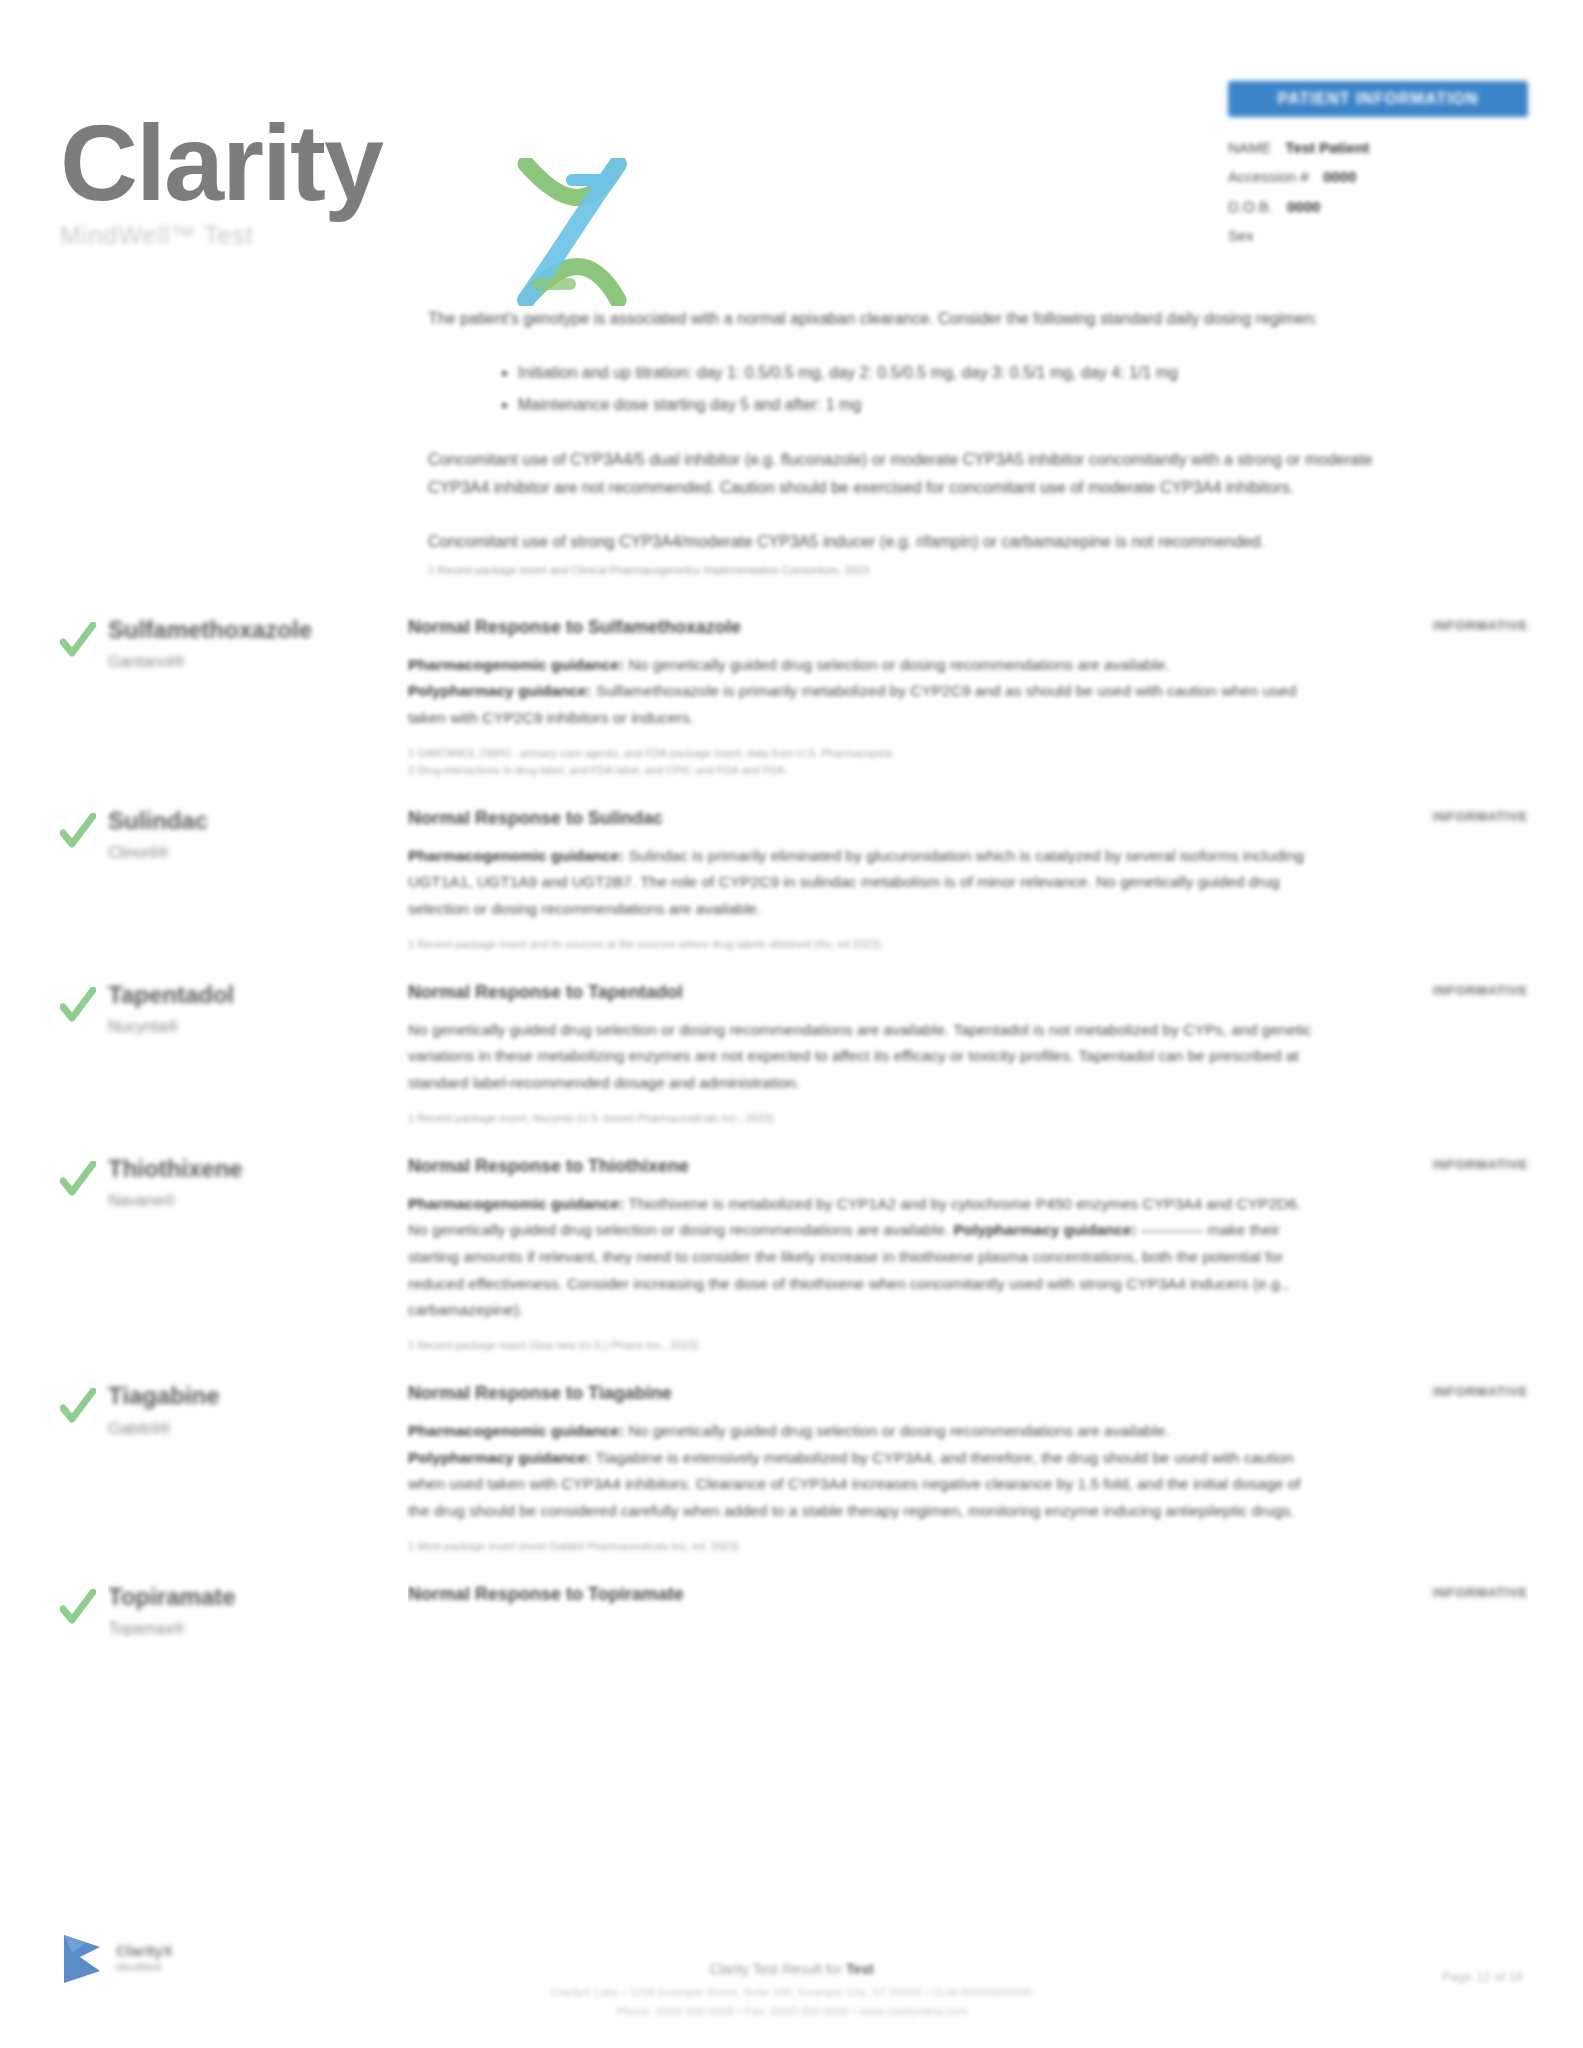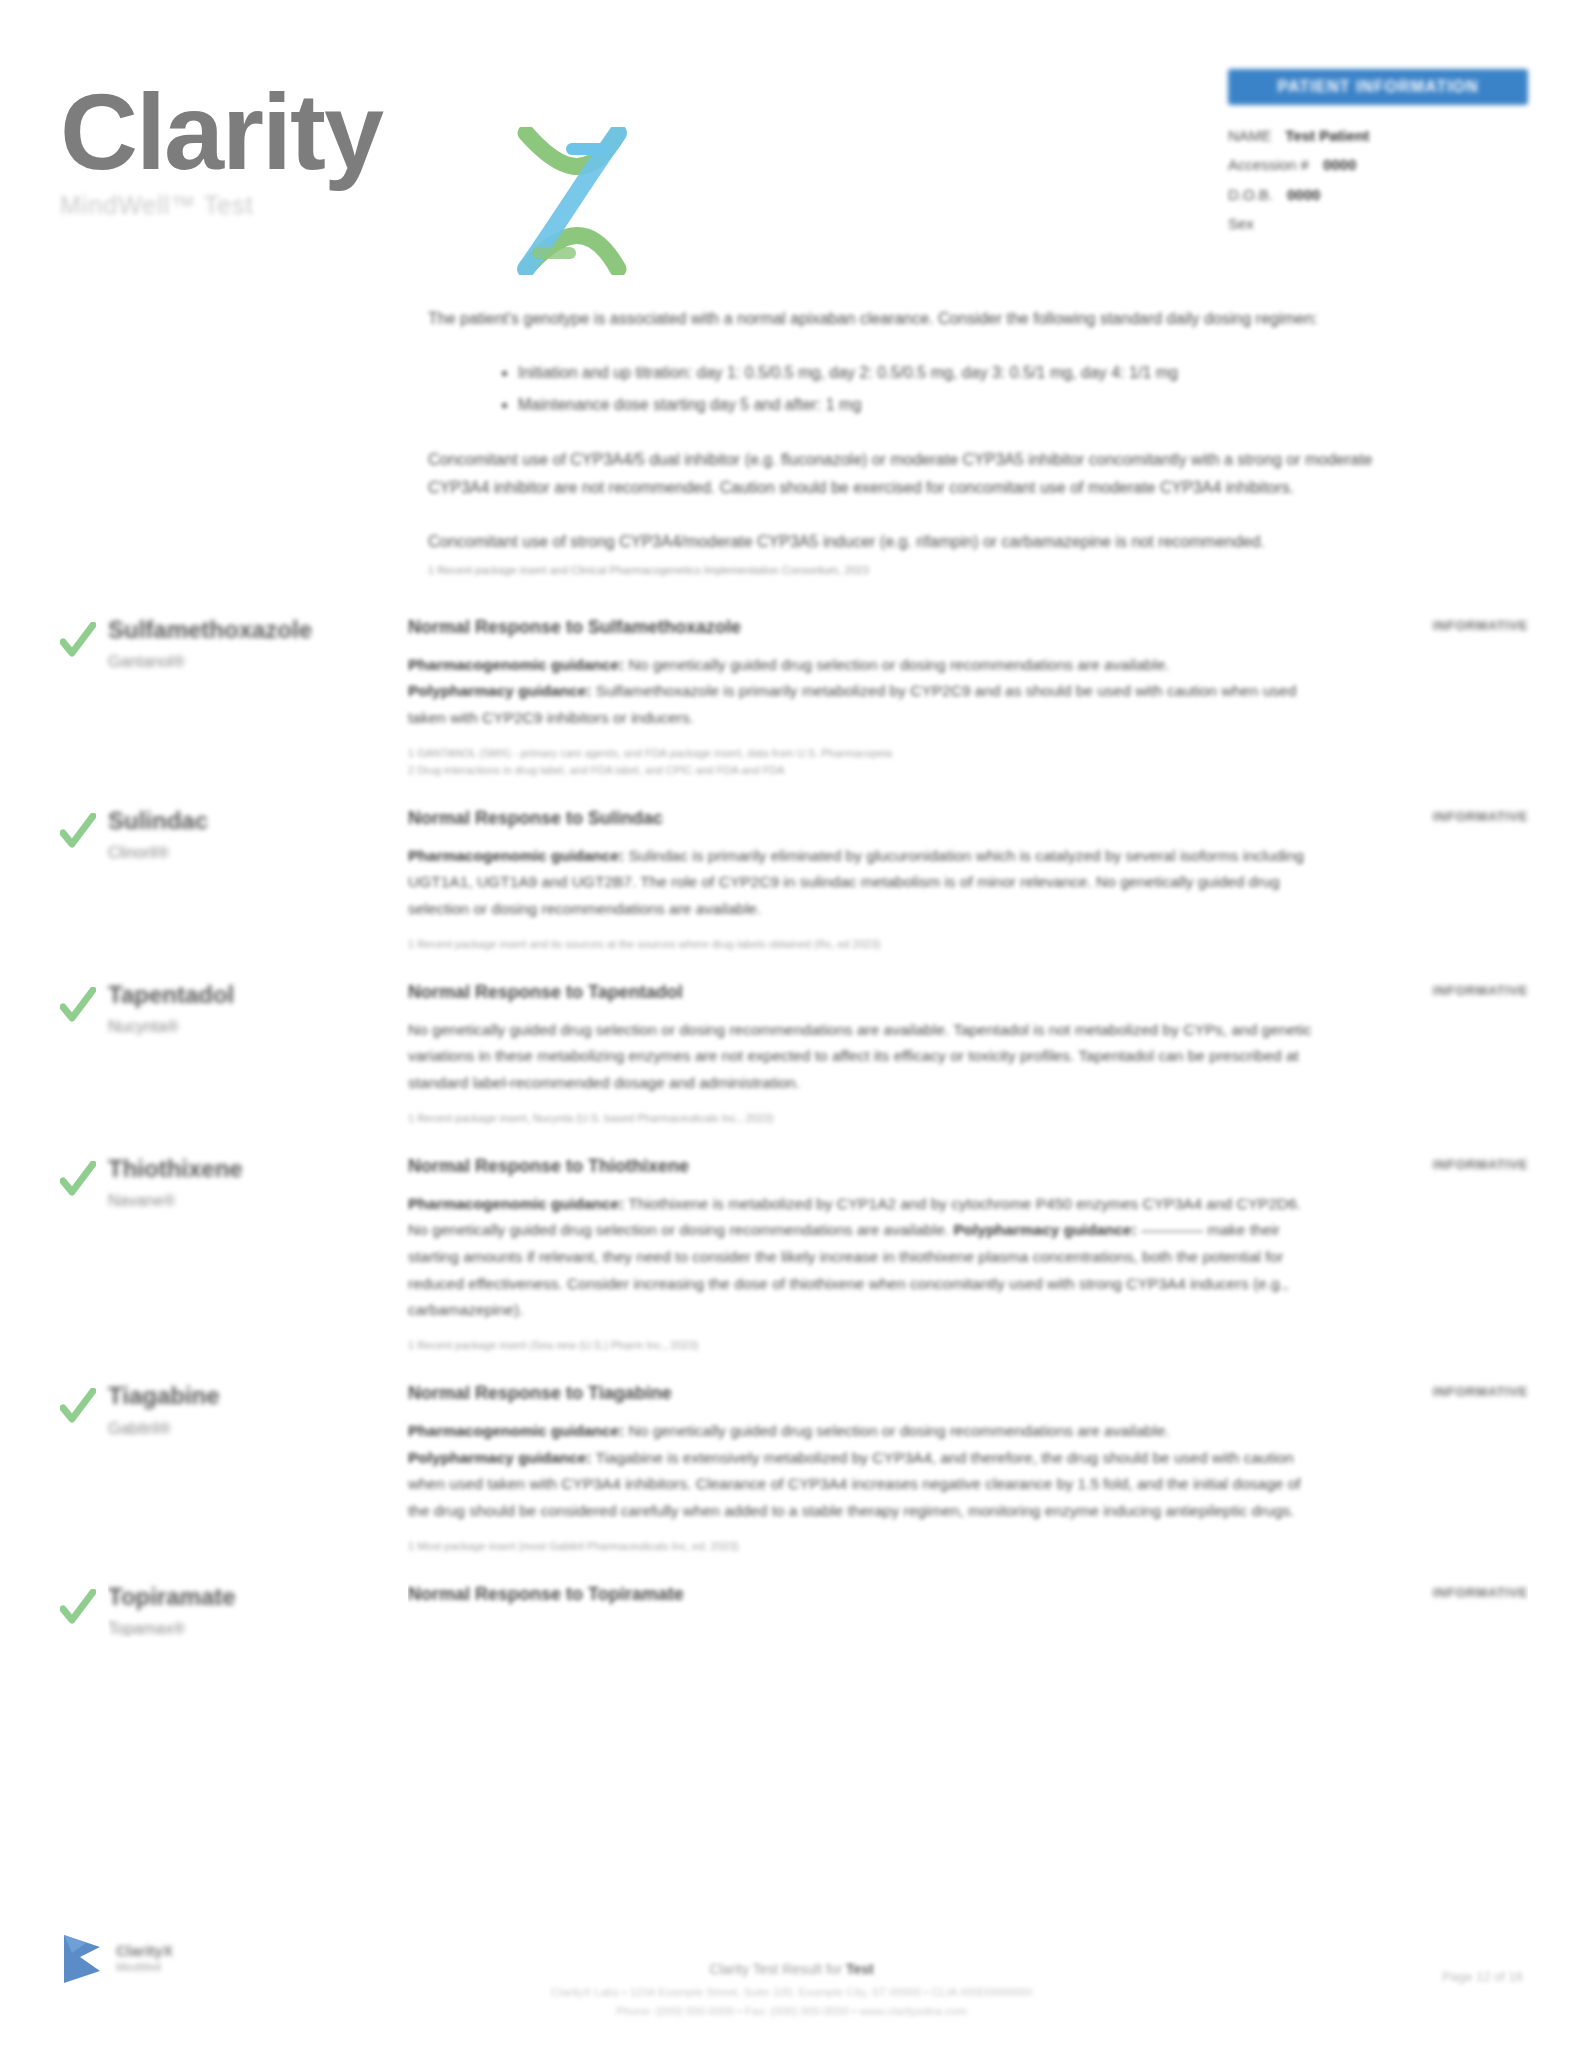--- a/index.html
+++ b/index.html
@@ -17,21 +17,21 @@
     overflow: hidden;
   }
 
   
   .header {
     position: relative;
     height: 250px;
     padding: 45px 55px 0 60px;
     display: flex;
     justify-content: space-between;
-    align-items: center;
+    align-items: flex-end;
     gap: 24px;
   }
 
   .brand-block {
     position: relative;
     width: 540px;
   }
 
   .brand-wordmark {
     font-size: 108px;

